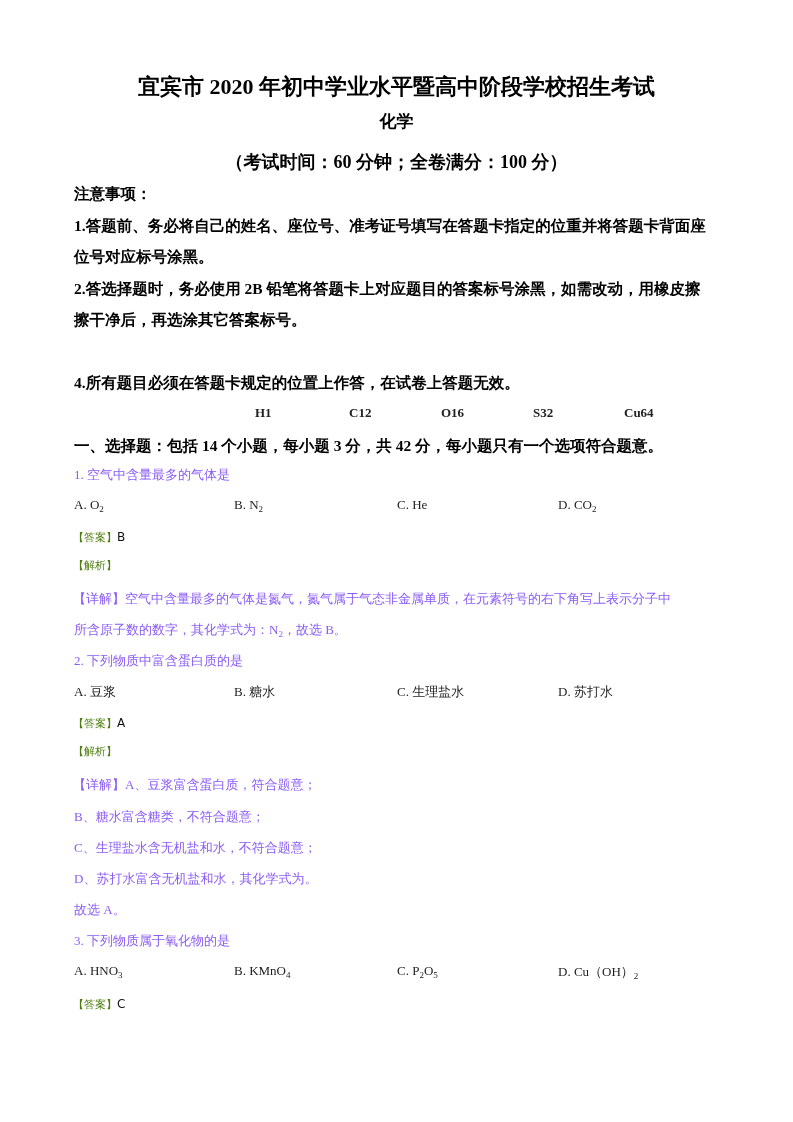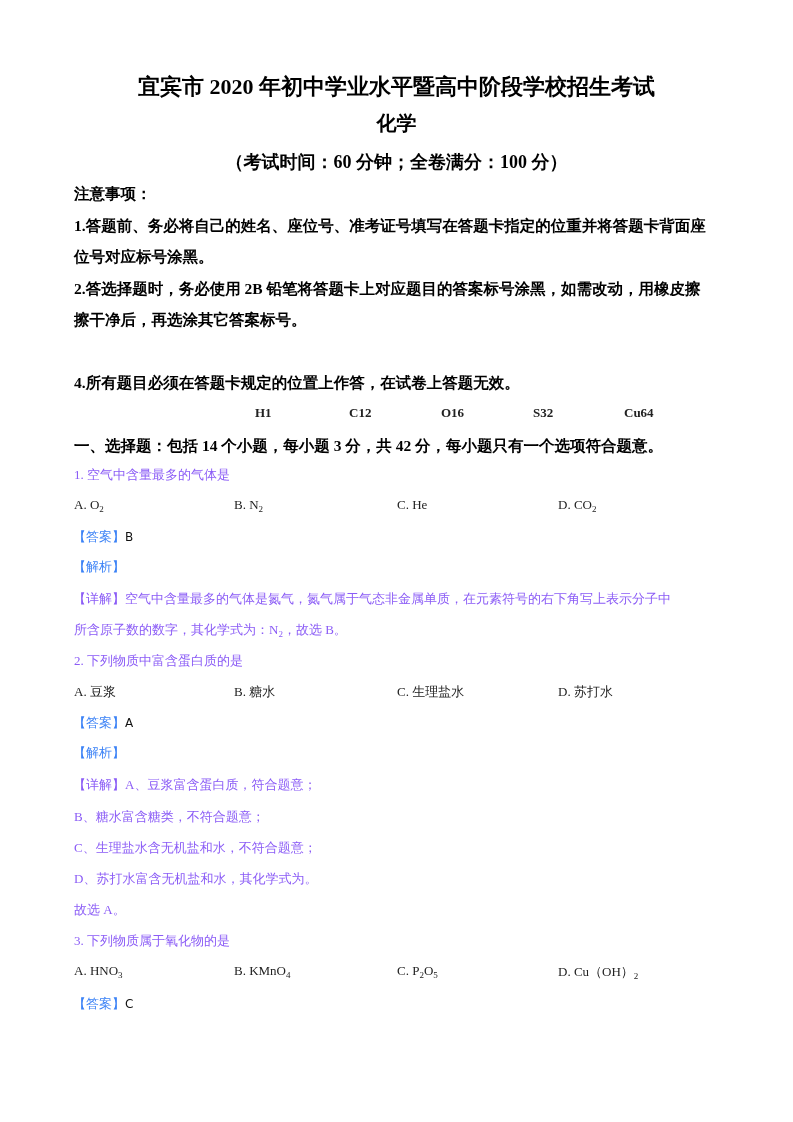--- a/index.html
+++ b/index.html
@@ -1,25 +1,25 @@
 <!DOCTYPE html>
 <html><head>
 <meta charset="utf-8">
 <style>
   html, body { margin:0; padding:0; background:#fff; }
   body { width:793px; height:1122px; position:relative; overflow:hidden; color:#111; }
   .page { position:absolute; left:0; top:0; width:706px; height:1122px; }
   .line { position:absolute; left:74px; white-space:nowrap; }
   .title { position:absolute; left:0; width:793px; text-align:center; font-family:"Liberation Serif","DejaVu Serif",serif; font-weight:bold; color:#000; }
   .t1 { top:72px; font-size:22px; }
-  .t2 { top:110px; font-size:20px; }
+  .t2 { top:110px; font-size:17px; }
   .t3 { top:150px; font-size:18px; }
   .b { font-family:"Liberation Serif","DejaVu Serif",serif; font-weight:bold; font-size:15.5px; color:#000; }
   .n { font-family:"Liberation Serif","DejaVu Serif",serif; font-size:13px; color:#8b5cf6; }
-  .ans { color:#3b82f6; font-family:"DejaVu Sans",sans-serif; font-size:13px; }
+  .ans { color:#4d7c0f; font-family:"DejaVu Sans",sans-serif; font-size:11px; }
   .ansv { font-family:"DejaVu Sans",sans-serif; font-size:12px; color:#111; }
   .opt { position:absolute; white-space:nowrap; font-family:"Liberation Serif","DejaVu Serif",serif; font-size:13px; color:#222; }
   sub { font-size:9px; vertical-align:-3px; line-height:0; }
   .mass span { display:inline-block; }
 </style>
 </head>
 <body>
 
 <div class="page">
 

